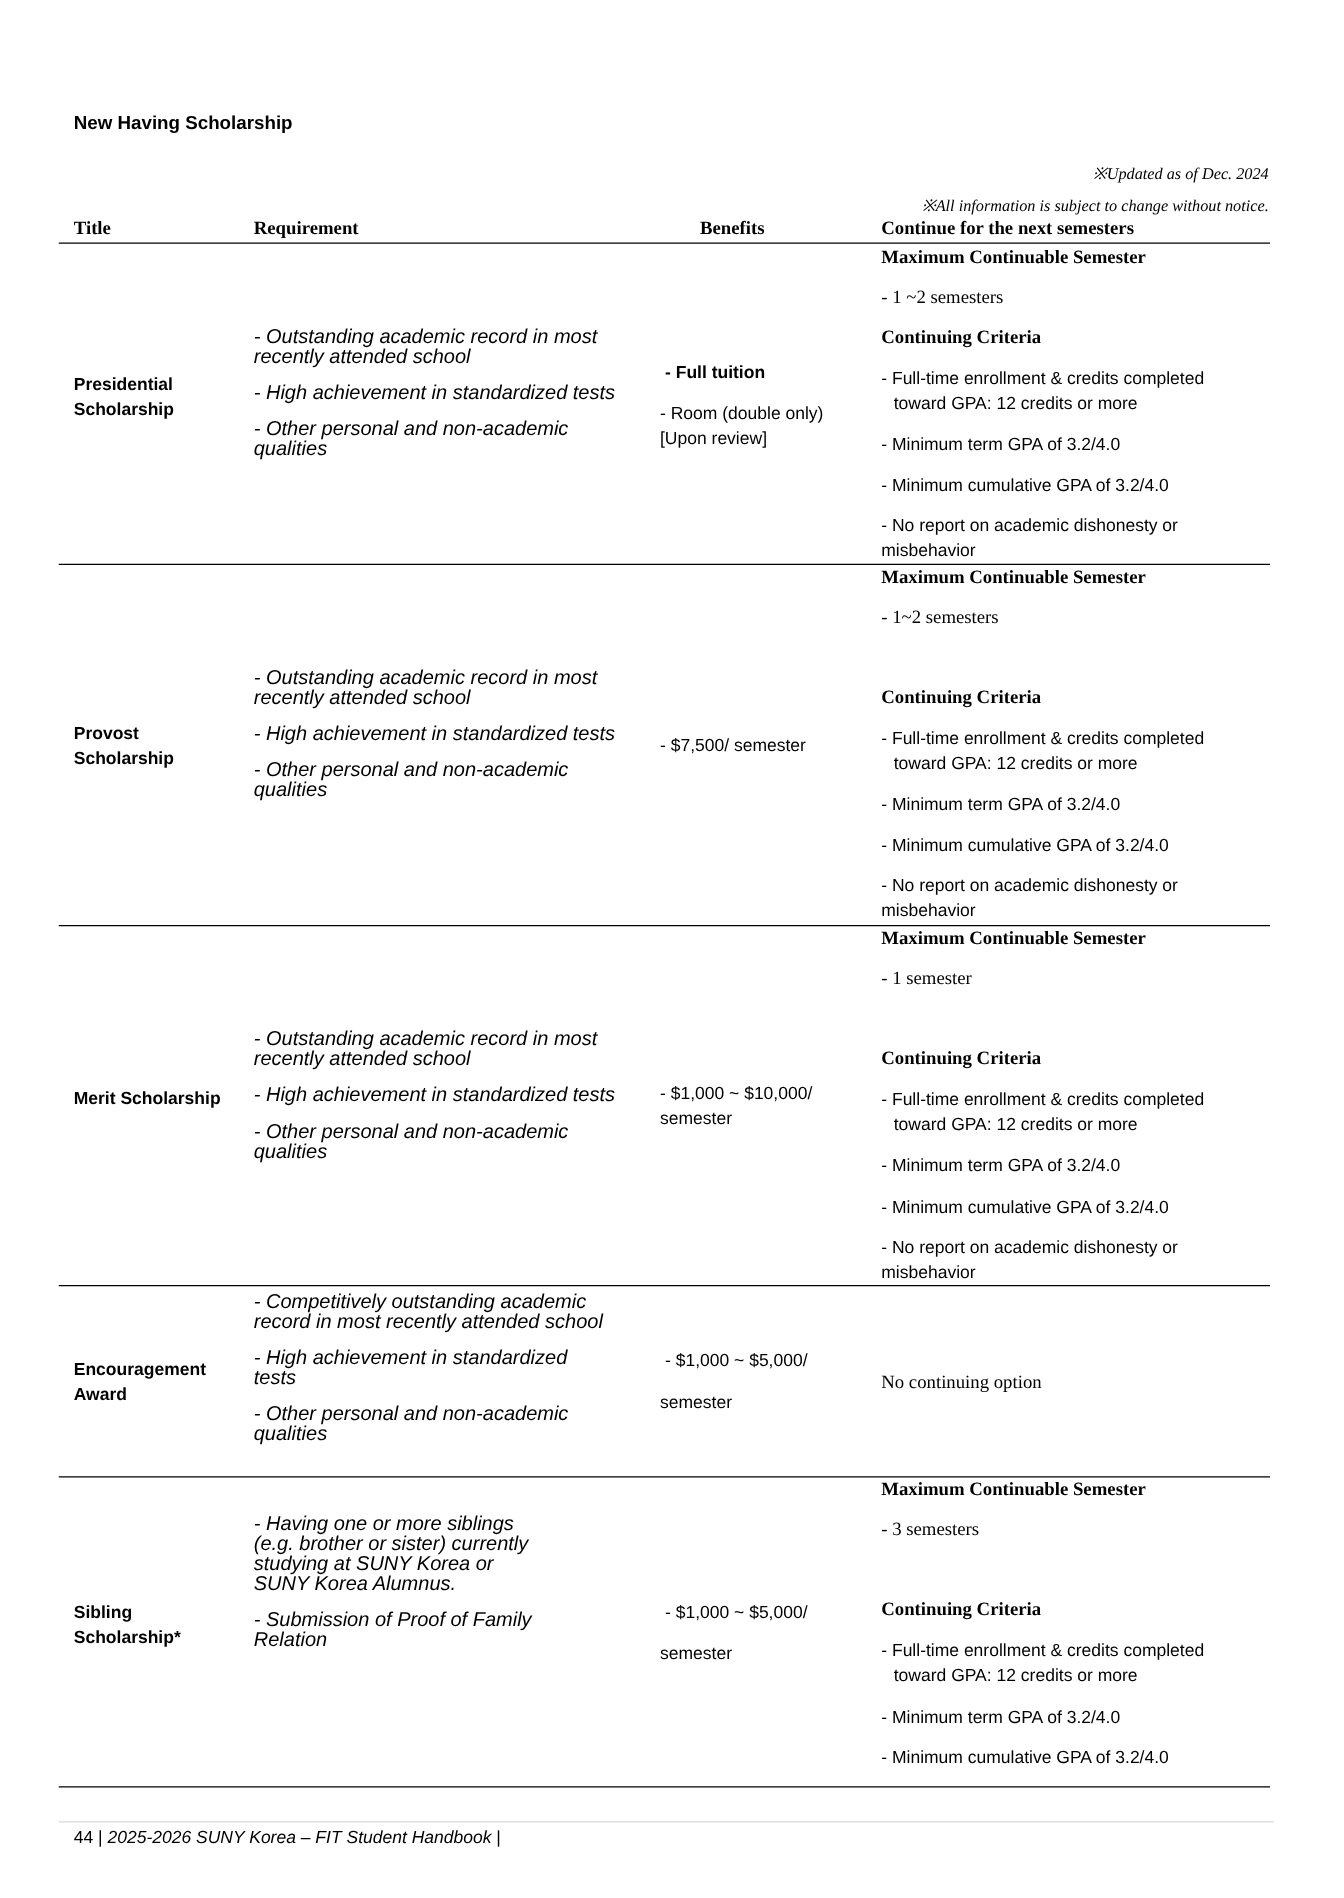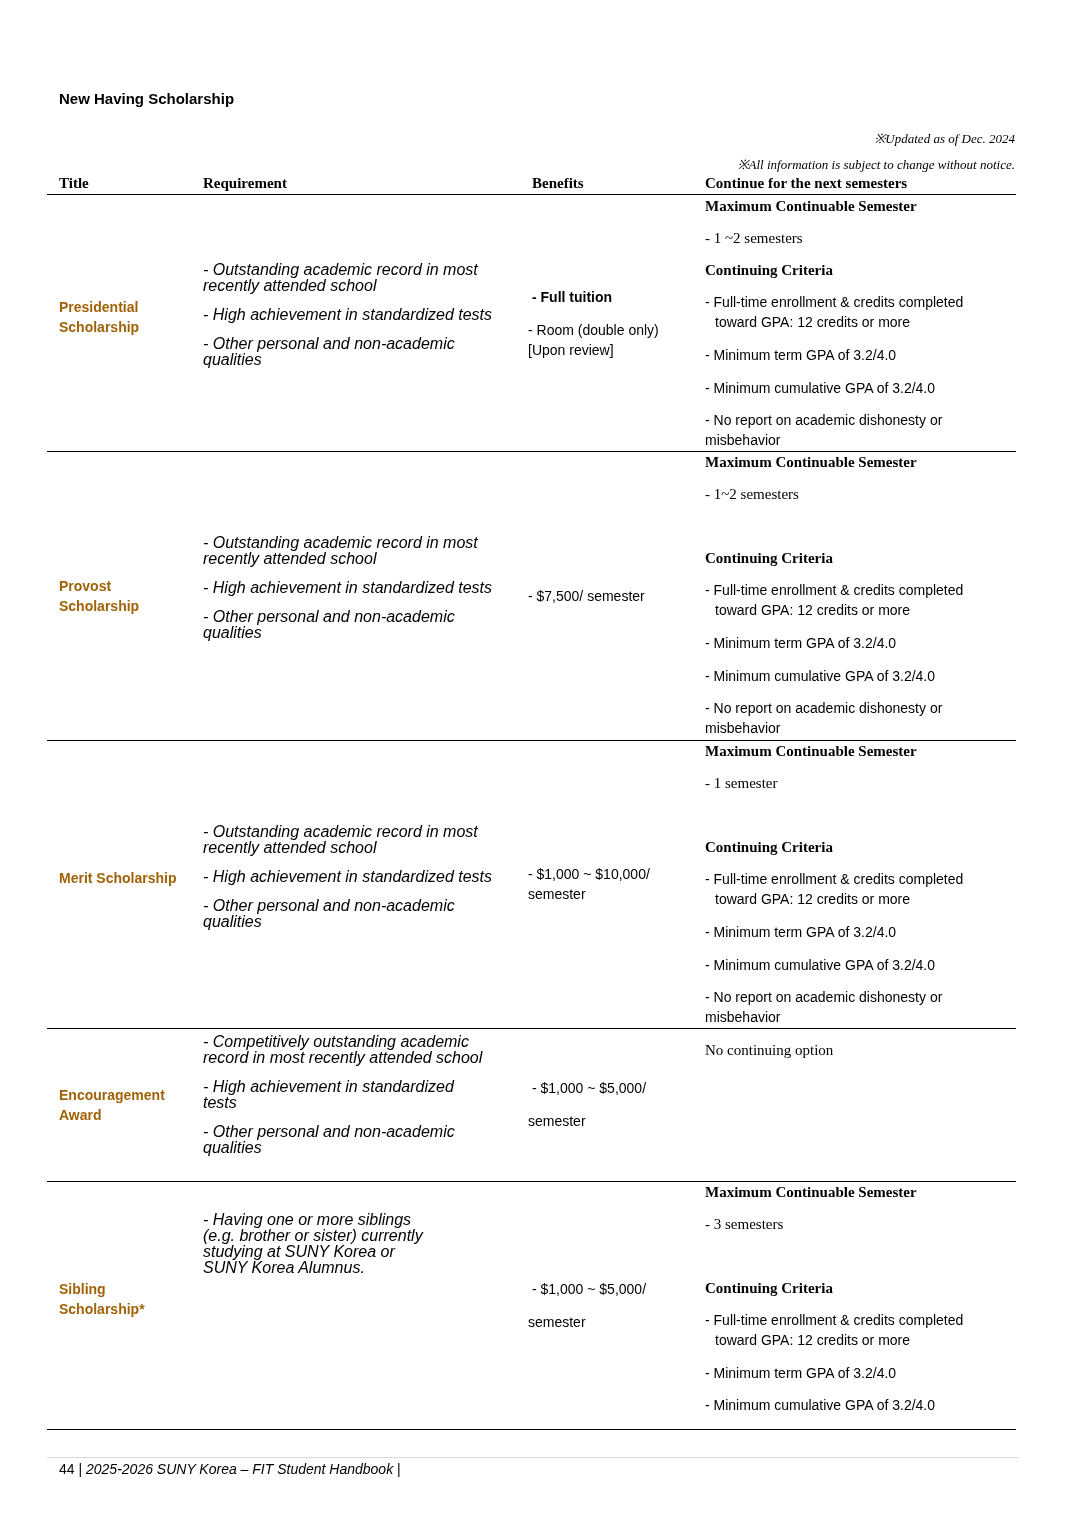--- a/index.html
+++ b/index.html
@@ -4,21 +4,21 @@
 <style>
   html, body { margin:0; padding:0; background:#ffffff; }
   body { width:1075px; height:1518px; position:relative; overflow:hidden; color:#000; }
   .sans { font-family: "Liberation Sans", "DejaVu Sans", sans-serif; }
   .serif { font-family: "Liberation Serif", "DejaVu Serif", serif; }
   .abs { position:absolute; }
   .heading { left:59px; top:90px; font-size:15px; font-weight:bold; }
   .note { right:60px; font-size:13px; font-style:italic; text-align:right; white-space:nowrap; }
   .th { top:175px; font-size:15px; font-weight:bold; }
   .hline { position:absolute; left:47px; width:969px; height:1px; background:#000; }
-  .title { left:59px; font-size:14px; font-weight:bold; color:#a16207; line-height:20px; width:130px; }
+  .title { left:59px; font-size:14px; font-weight:bold; color:#000000; line-height:20px; width:130px; }
   .req { left:203px; font-size:16px; line-height:16px; width:300px;font-style:italic; }
   .req p { margin:0 0 13px 0; }
   .ben { left:528px; font-size:14px; line-height:20px; width:160px; }
   .ben p { margin:0 0 13px 0; }
   .cont { left:705px; width:310px; font-size:14px; line-height:20px; }
   .cont .h { font-family: "Liberation Serif", "DejaVu Serif", serif; font-weight:bold; font-size:15px; }
   .cont .sv { font-family: "Liberation Serif", "DejaVu Serif", serif; font-size:15px; }
   .cont .c { font-family: "Liberation Sans", "DejaVu Sans", sans-serif; }
   .cont .ind { padding-left:10px; }
   .footer-line { position:absolute; left:47px; top:1457px; width:972px; height:1px; background:#d9d9d9; }
@@ -27,21 +27,21 @@
 </style>
 </head>
 <body>
 
 <div class="abs sans heading">New Having Scholarship</div>
 <div class="abs serif note" style="top:129px;">※Updated as of Dec. 2024</div>
 <div class="abs serif note" style="top:155px;">※All information is subject to change without notice.</div>
 
 <div class="abs serif th" style="left:59px;">Title</div>
 <div class="abs serif th" style="left:203px;">Requirement</div>
-<div class="abs serif th" style="left:532px;text-align:center;">Benefits</div>
+<div class="abs serif th" style="left:560px;text-align:center;">Benefits</div>
 <div class="abs serif th" style="left:705px;">Continue for the next semesters</div>
 <div class="hline" style="top:194px;"></div>
 
 <div>
   <div class="abs sans title" style="top:297px;">Presidential Scholarship</div>
   <div class="abs sans req" style="top:262px;">
     <p>- Outstanding academic record in most recently attended school</p>
     <p>- High achievement in standardized tests</p>
     <p>- Other personal and non-academic qualities</p>
   </div>
@@ -112,28 +112,29 @@
   <div class="abs sans title" style="top:1085px;">Encouragement Award</div>
   <div class="abs sans req" style="top:1034px;width:290px;">
     <p>- Competitively outstanding academic record in most recently attended school</p>
     <p style="width:260px;">- High achievement in standardized tests</p>
     <p>- Other personal and non-academic qualities</p>
   </div>
   <div class="abs sans ben" style="top:1078px;">
     <p style="padding-left:4px;">- $1,000 ~ $5,000/</p>
     <p>semester</p>
   </div>
-  <div class="abs cont sv" style="top:1040px;font-size:15px;">No continuing option</div>
+  <div class="abs cont sv" style="top:1096px;font-size:15px;">No continuing option</div>
 </div>
 <div class="hline" style="top:1181px;"></div>
 
 <div>
   <div class="abs sans title" style="top:1279px;">Sibling Scholarship*</div>
   <div class="abs sans req" style="top:1212px;width:235px;">
     <p>- Having one or more siblings (e.g. brother or sister) currently studying at SUNY Korea or SUNY Korea Alumnus.</p>
+    <p>- Submission of Proof of Family Relation</p>
   </div>
   <div class="abs sans ben" style="top:1279px;">
     <p style="padding-left:4px;">- $1,000 ~ $5,000/</p>
     <p>semester</p>
   </div>
   <div class="abs cont" style="top:1182px;">
     <div class="h">Maximum Continuable Semester</div>
     <div class="sv" style="margin-top:12px;">- 3 semesters</div>
     <div class="h" style="margin-top:44px;">Continuing Criteria</div>
     <div class="c" style="margin-top:12px;">- Full-time enrollment &amp; credits completed</div>

